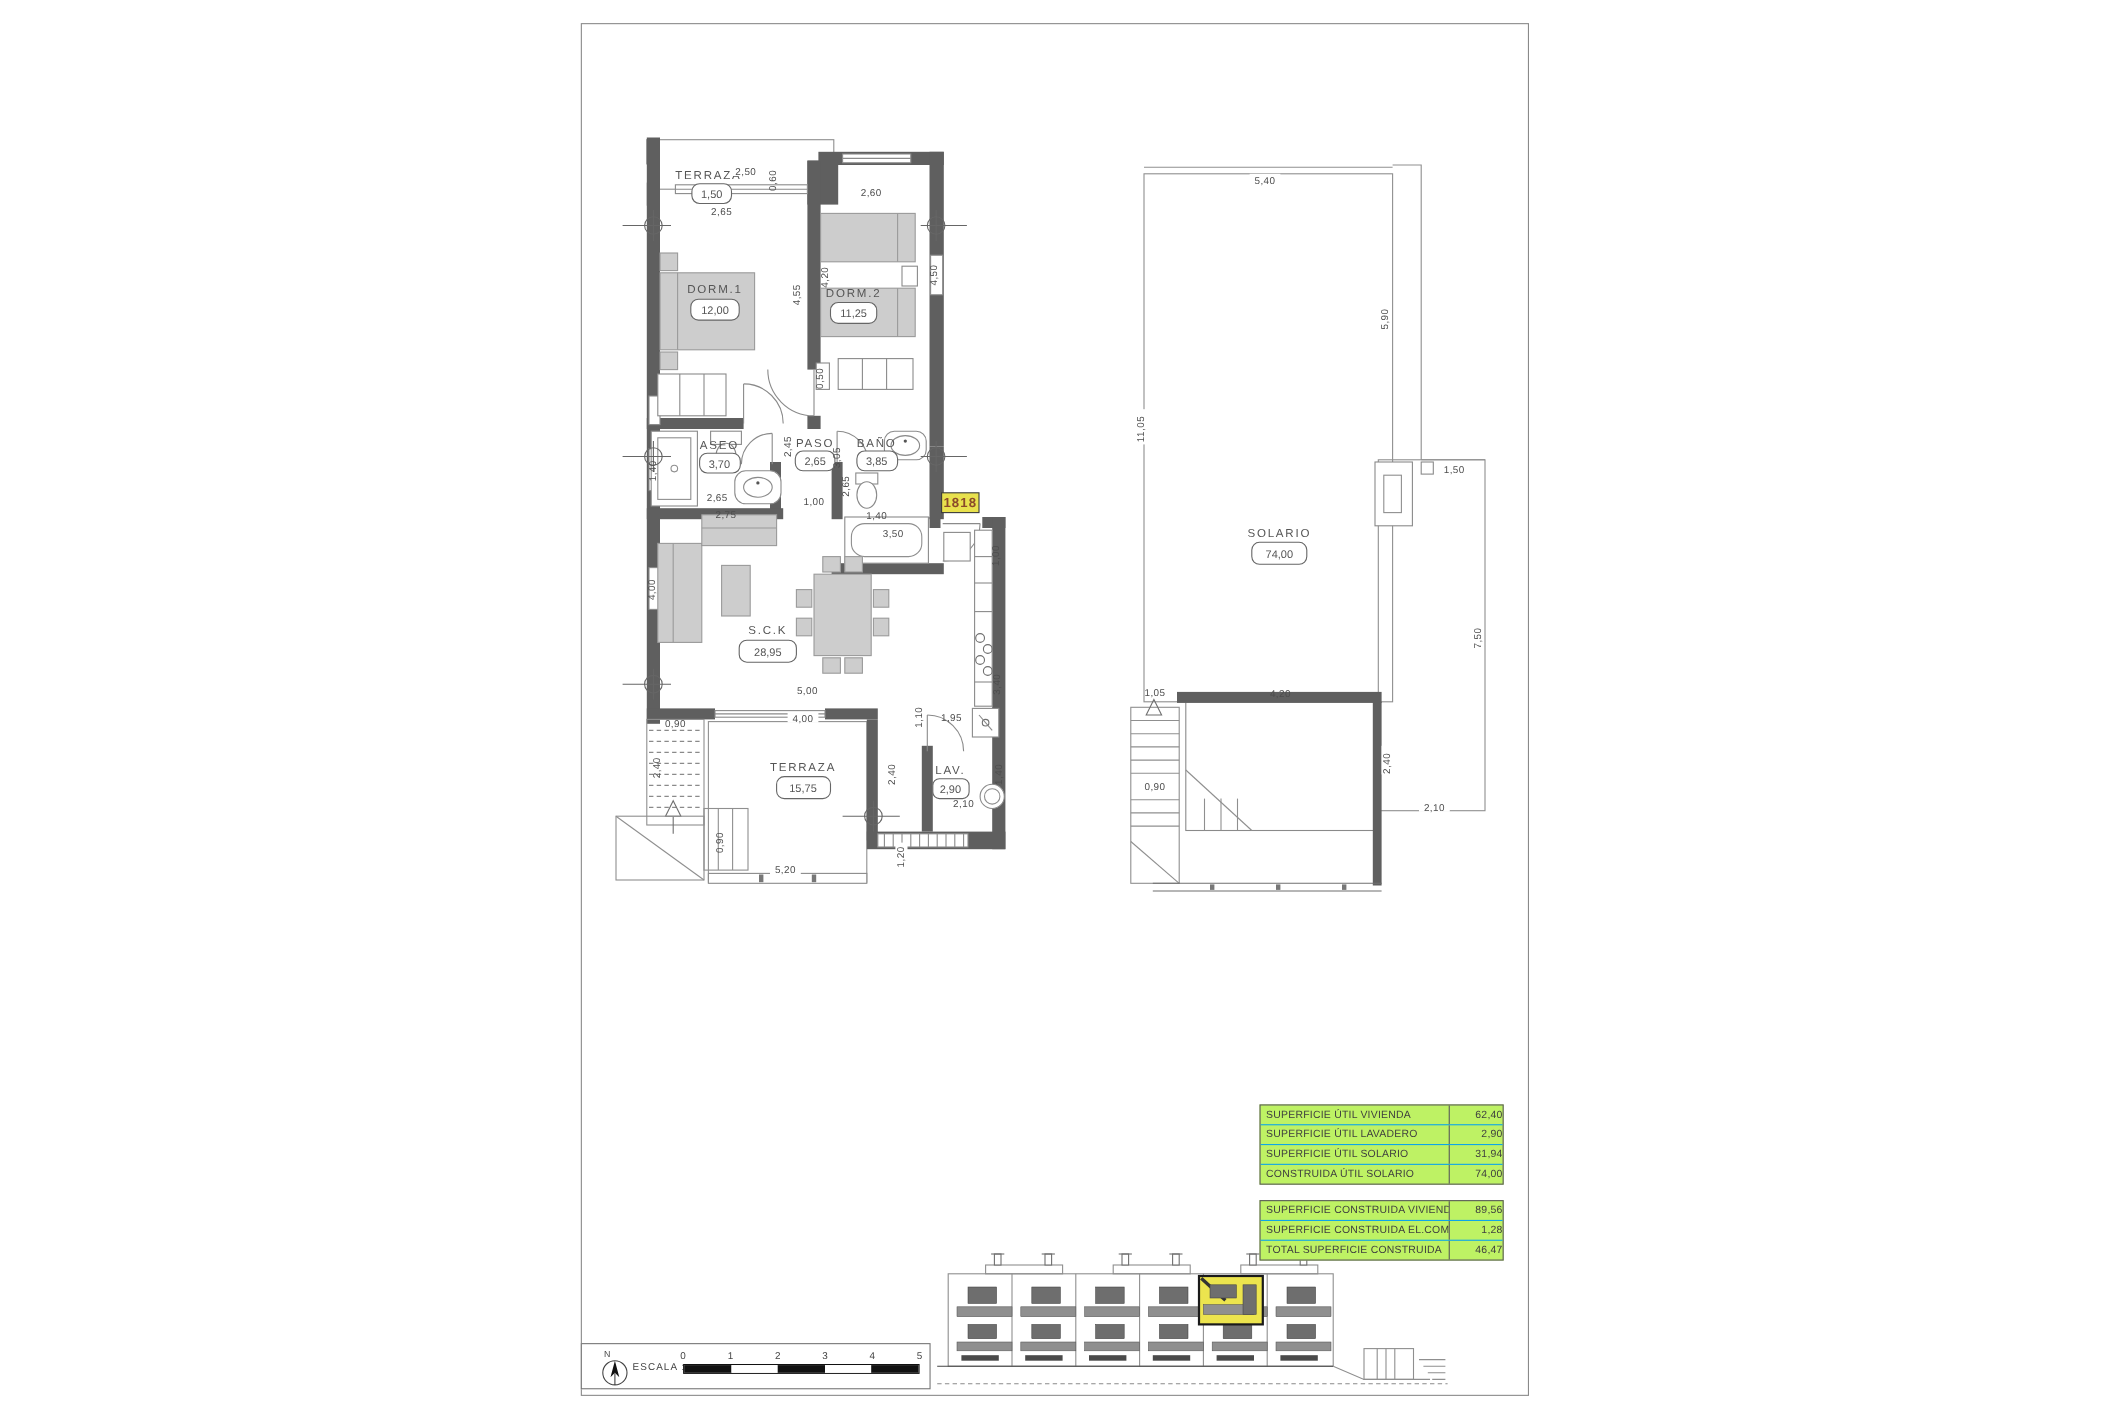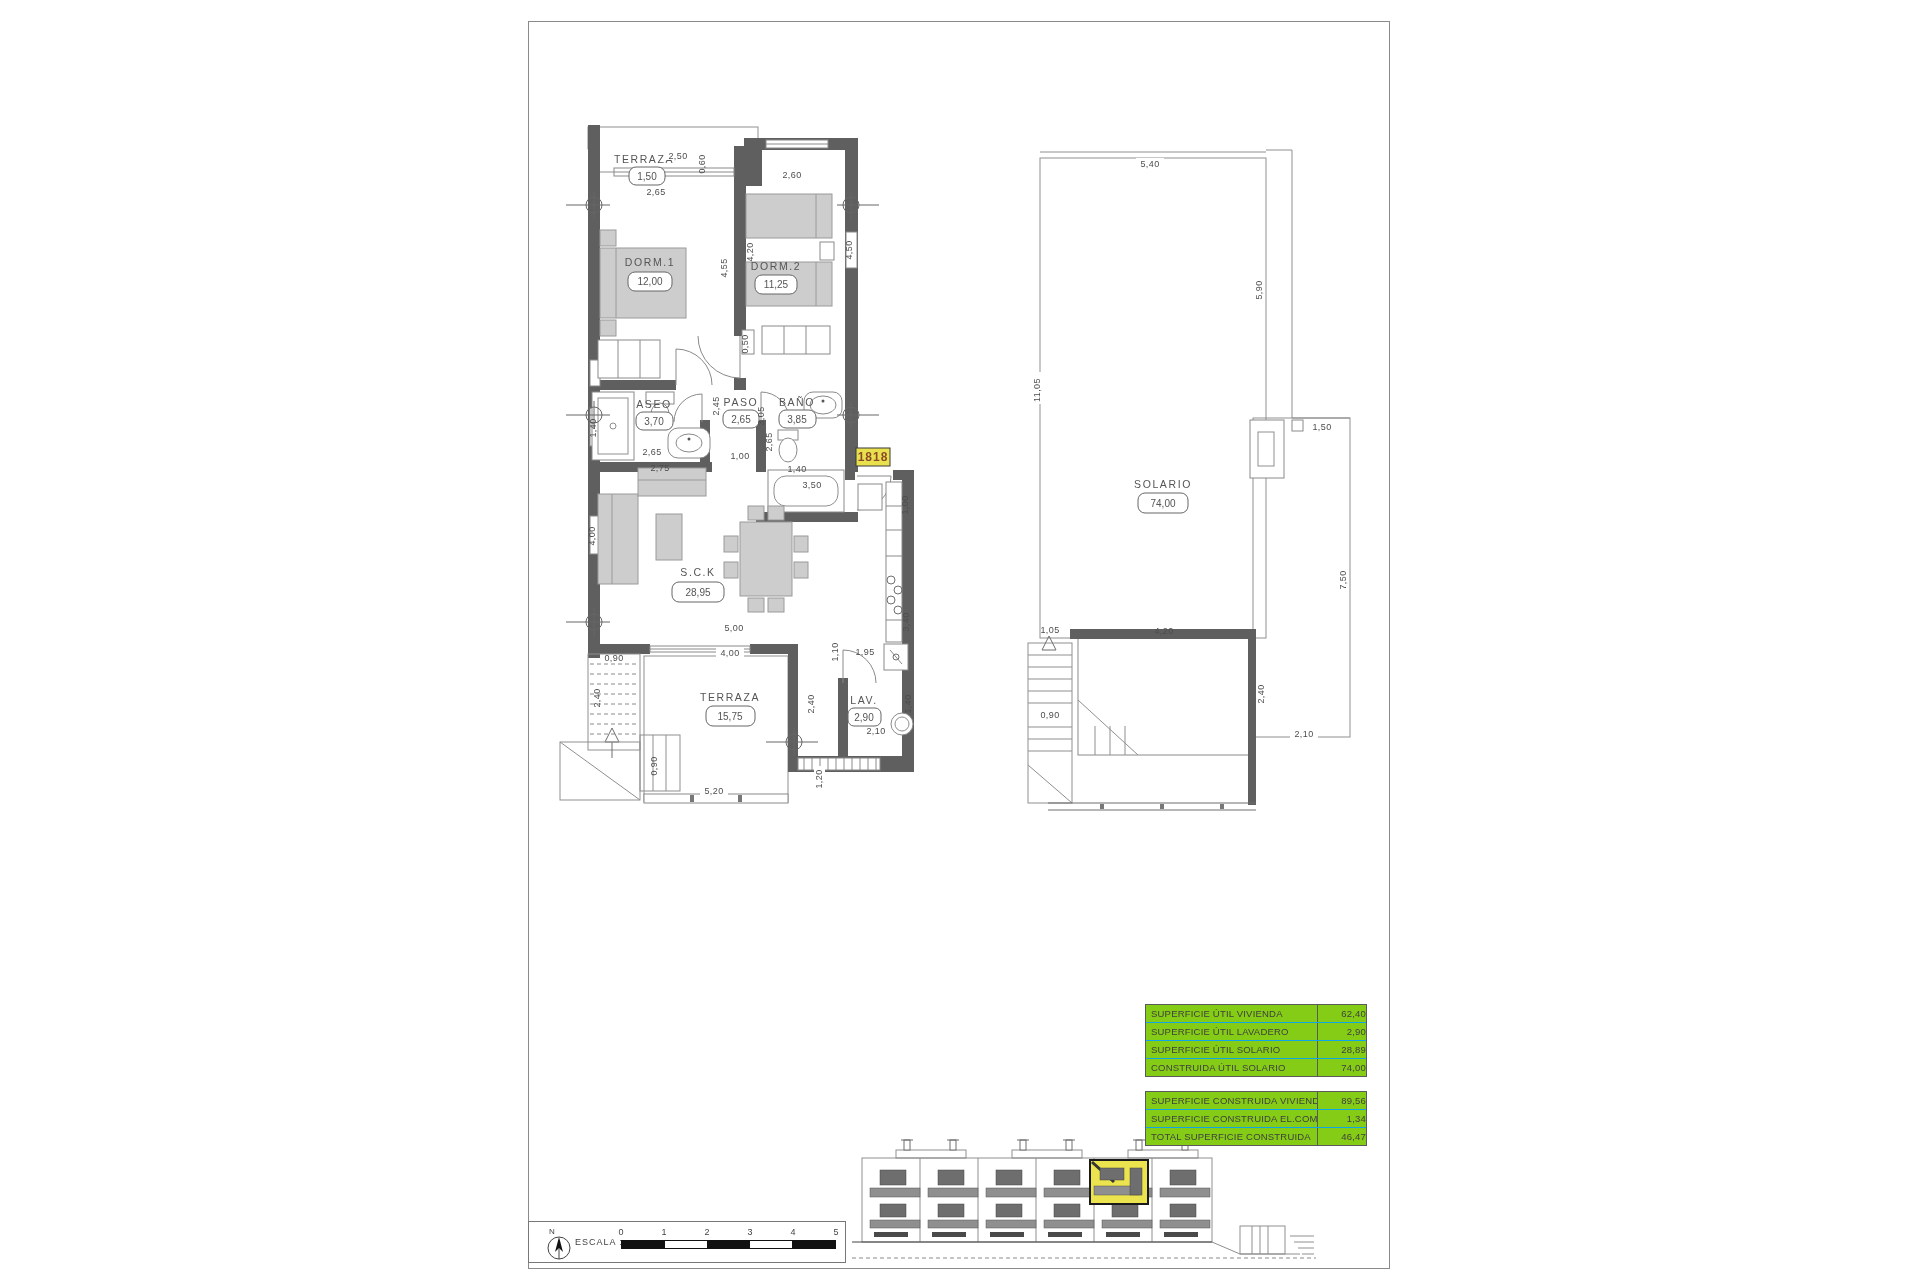--- a/index.html
+++ b/index.html
@@ -18,21 +18,21 @@
   .tbg{fill:#fff;}
   .arc{fill:none;stroke:#8a8a8a;stroke-width:1;}
   .dashl{stroke:#8a8a8a;stroke-width:1;stroke-dasharray:4 3;}
   .unittag{fill:#e8e14d;stroke:#3a3a3a;stroke-width:1;}
   .unittxt{font-size:12px;font-weight:bold;fill:#8a4a2a;letter-spacing:1px;text-anchor:middle;}
   .win{fill:#6e6e6e;stroke:#444;stroke-width:.5;}
   .rail{fill:#8f8f8f;stroke:#555;stroke-width:.5;}
   .plinth{fill:#4a4a4a;}
   
   .tables{position:absolute;left:1145px;top:1004px;width:222px;color:#3f3f3f;}
-  .t{border:1px solid #5a5a5a;margin-bottom:14px;background:#84cc16;}
+  .t{border:1px solid #5a5a5a;margin-bottom:14px;background:#bef264;}
   .trow{display:flex;height:17px;line-height:17px;border-top:1px solid #0ea5e9;font-size:9.5px;letter-spacing:.2px;}
   .trow:first-child{border-top:none;}
   .tl{flex:1;padding-left:5px;white-space:nowrap;overflow:hidden;}
   .tv{width:48px;text-align:right;border-left:1px solid #5a5a5a;}
   
   .scalebox{position:absolute;left:528px;top:1221px;width:316px;height:40px;border:1px solid #777;background:#fff;}
   .escala{position:absolute;left:46px;top:15px;font-size:9px;letter-spacing:1px;color:#444;}
   .ticks span{position:absolute;top:5px;font-size:9px;color:#444;transform:translateX(-50%);}
   .bar{position:absolute;left:92px;top:18px;width:215px;height:9px;border:1px solid #111;display:flex;box-sizing:border-box;}
   .bar i{flex:1;}
@@ -480,35 +480,35 @@
     <div class="trow">
       <div class="tl">SUPERFICIE ÚTIL VIVIENDA</div>
       <div class="tv">62,40</div>
     </div>
     <div class="trow">
       <div class="tl">SUPERFICIE ÚTIL LAVADERO</div>
       <div class="tv">2,90</div>
     </div>
     <div class="trow">
       <div class="tl">SUPERFICIE ÚTIL SOLARIO</div>
-      <div class="tv">28,89</div>
+      <div class="tv">31,94</div>
     </div>
     <div class="trow">
       <div class="tl">CONSTRUIDA ÚTIL SOLARIO</div>
       <div class="tv">74,00</div>
     </div>
   </div>
   <div class="t">
     <div class="trow">
       <div class="tl">SUPERFICIE CONSTRUIDA VIVIENDA</div>
       <div class="tv">89,56</div>
     </div>
     <div class="trow">
       <div class="tl">SUPERFICIE CONSTRUIDA EL.COMUNES</div>
-      <div class="tv">1,34</div>
+      <div class="tv">1,28</div>
     </div>
     <div class="trow">
       <div class="tl">TOTAL SUPERFICIE CONSTRUIDA</div>
       <div class="tv">46,47</div>
     </div>
   </div>
 </div>
 
 <div class="scalebox">
   <svg class="northsvg" width="40" height="38" viewBox="0 0 40 38">

